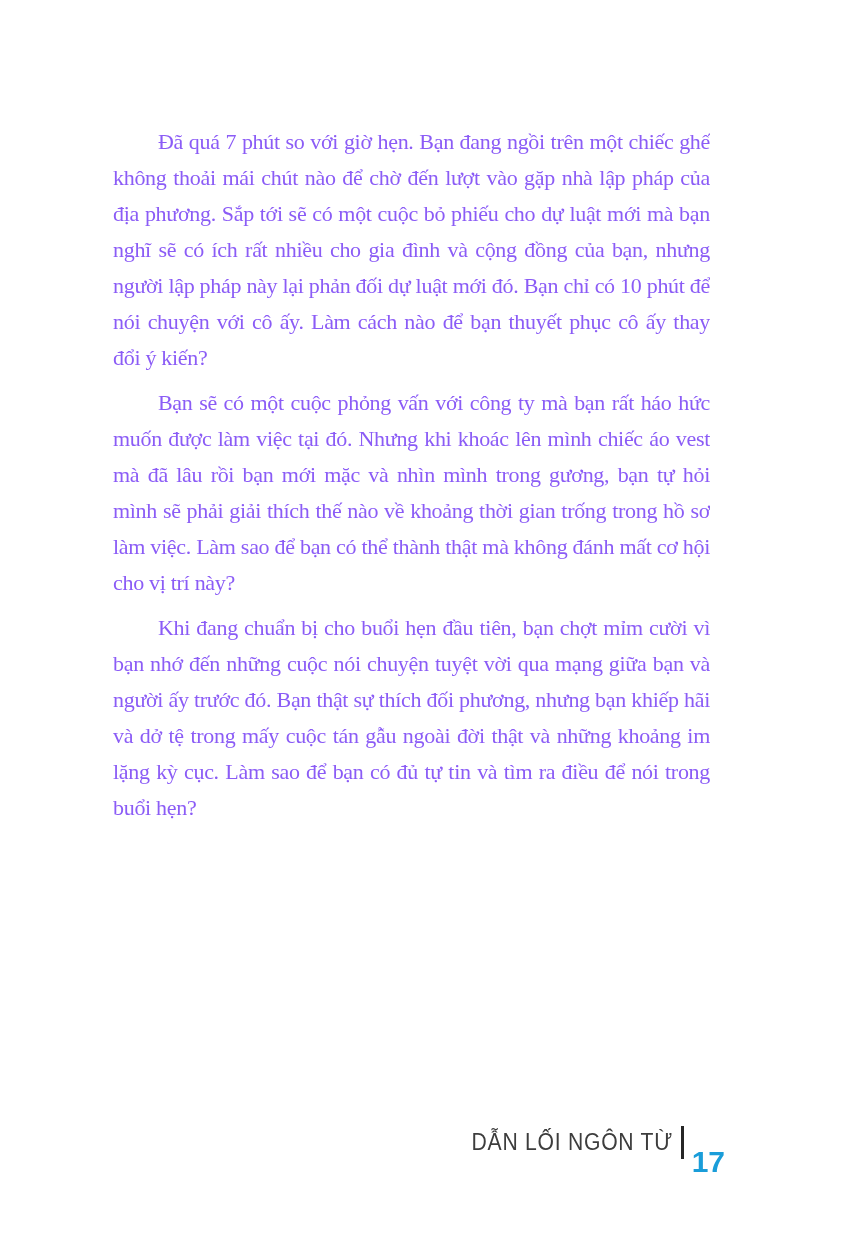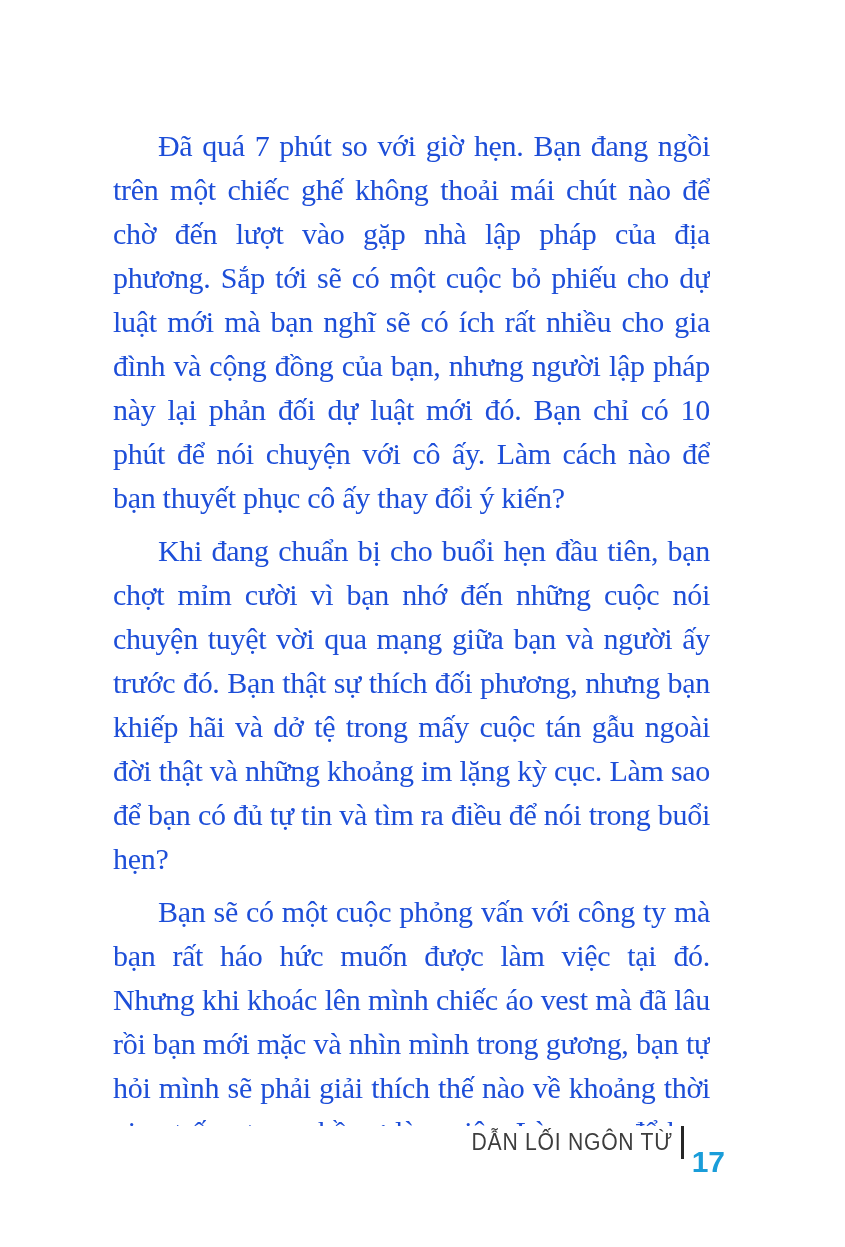--- a/index.html
+++ b/index.html
@@ -22,24 +22,24 @@
   .text-block {
     position: absolute;
     left: 113px;
     top: 124px;
     width: 597px;
     max-height: 1002px;
     overflow: hidden;
   }
   .text-block p {
     font-family: "Liberation Serif", "DejaVu Serif", serif;
-    font-size: 30px;
-    line-height: 44px;
+    font-size: 22px;
+    line-height: 36px;
     letter-spacing: -0.3px;
-    color: #1d4ed8;
+    color: #8b5cf6;
     text-align: justify;
     text-indent: 45px;
     margin: 0 0 9px 0;
   }
   .footer {
     position: absolute;
     top: 1122px;
     right: 120px;
     height: 40px;
     display: flex;
@@ -71,22 +71,22 @@
     margin-top: 40px;
   }
 </style>
 </head>
 <body>
 
 <div class="page">
 
   <div class="text-block">
     <p>Đã quá 7 phút so với giờ hẹn. Bạn đang ngồi trên một chiếc ghế không thoải mái chút nào để chờ đến lượt vào gặp nhà lập pháp của địa phương. Sắp tới sẽ có một cuộc bỏ phiếu cho dự luật mới mà bạn nghĩ sẽ có ích rất nhiều cho gia đình và cộng đồng của bạn, nhưng người lập pháp này lại phản đối dự luật mới đó. Bạn chỉ có 10 phút để nói chuyện với cô ấy. Làm cách nào để bạn thuyết phục cô ấy thay đổi ý kiến?</p>
+    <p>Bạn sẽ có một cuộc phỏng vấn với công ty mà bạn rất háo hức muốn được làm việc tại đó. Nhưng khi khoác lên mình chiếc áo vest mà đã lâu rồi bạn mới mặc và nhìn mình trong gương, bạn tự hỏi mình sẽ phải giải thích thế nào về khoảng thời gian trống trong hồ sơ làm việc. Làm sao để bạn có thể thành thật mà không đánh mất cơ hội cho vị trí này?</p>
     <p>Khi đang chuẩn bị cho buổi hẹn đầu tiên, bạn chợt mỉm cười vì bạn nhớ đến những cuộc nói chuyện tuyệt vời qua mạng giữa bạn và người ấy trước đó. Bạn thật sự thích đối phương, nhưng bạn khiếp hãi và dở tệ trong mấy cuộc tán gẫu ngoài đời thật và những khoảng im lặng kỳ cục. Làm sao để bạn có đủ tự tin và tìm ra điều để nói trong buổi hẹn?</p>
-    <p>Bạn sẽ có một cuộc phỏng vấn với công ty mà bạn rất háo hức muốn được làm việc tại đó. Nhưng khi khoác lên mình chiếc áo vest mà đã lâu rồi bạn mới mặc và nhìn mình trong gương, bạn tự hỏi mình sẽ phải giải thích thế nào về khoảng thời gian trống trong hồ sơ làm việc. Làm sao để bạn có thể thành thật mà không đánh mất cơ hội cho vị trí này?</p>
   </div>
 
   <div class="footer">
     <span class="footer-title">DẪN LỐI NGÔN TỪ</span>
     <span class="footer-divider"></span>
     <span class="page-number">17</span>
   </div>
 
 </div>
 

